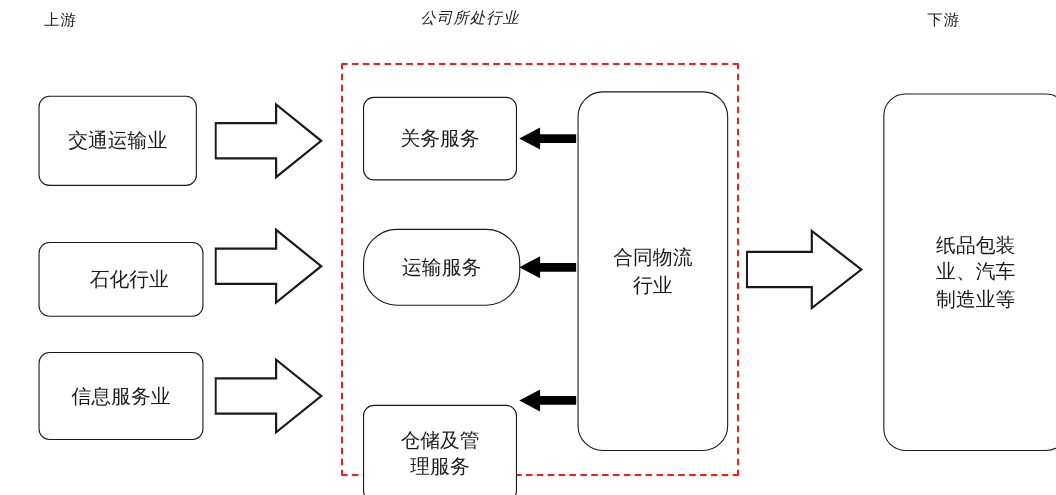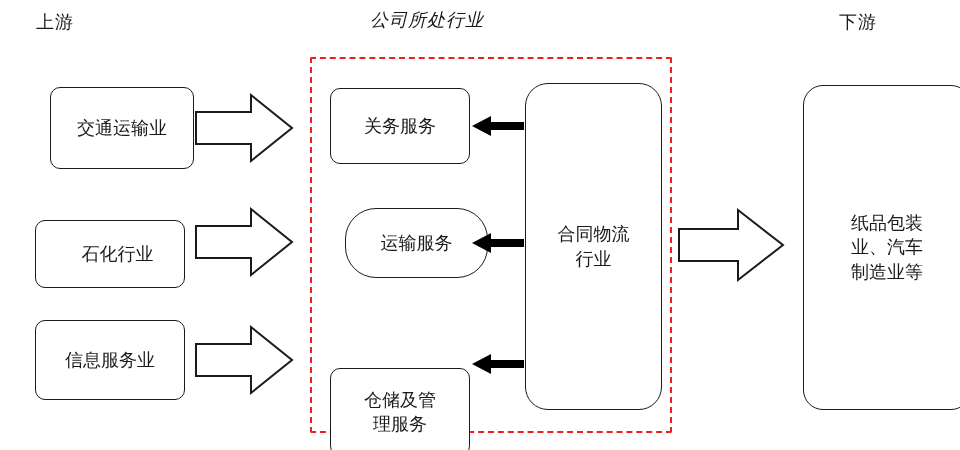--- a/index.html
+++ b/index.html
@@ -11,21 +11,21 @@
     position: relative;
     width: 960px;
     height: 450px;
     background: #ffffff;
     font-family: "Liberation Serif", serif;
     color: #1a1a1a;
     overflow: hidden;
   }
   .hdr {
     position: absolute;
-    font-size: 18px;
+    font-size: 14px;
     text-align: center;
     letter-spacing: 1px;
   }
   .box {
     position: absolute;
     border: 1.6px solid #1a1a1a;
     border-radius: 10px;
     background: #ffffff;
     display: flex;
     align-items: center;
@@ -54,30 +54,30 @@
     width: 100px;
     height: 72px;
   }
   .flow-arrow svg, .small-arrow svg { display: block; }
   .small-arrow {
     position: absolute;
     width: 52px;
     height: 24px;
   }
   
-  #up0 { left: 50px;  top: 87px;  width: 144px; height: 82px; }
+  #up0 { left: 35px;  top: 87px;  width: 144px; height: 82px; }
   #up1 { left: 35px;  top: 220px; width: 150px; height: 68px; padding-left: 15px; }
   #up2 { left: 35px;  top: 320px; width: 150px; height: 80px; }
   
   #fa0 { left: 195px; top: 92px;  }
   #fa1 { left: 195px; top: 206px; }
   #fa2 { left: 195px; top: 324px; }
   
   #sv0 { left: 330px; top: 88px;  width: 140px; height: 76px; font-family: Liberation Serif, serif; }
-  #sv1 { left: 345px; top: 208px; width: 143px; height: 70px; border-radius: 31px; }
+  #sv1 { left: 330px; top: 208px; width: 143px; height: 70px; border-radius: 31px; }
   #sv2 { left: 330px; top: 320px; width: 140px; height: 88px; margin-top: 48px; }
   
   #ba0 { left: 472px; top: 114px; }
   #ba1 { left: 472px; top: 231px; }
   #ba2 { left: 472px; top: 352px; }
   
   #cl  { left: 525px; top: 83px;  width: 137px; height: 327px; border-radius: 23px; }
   
   #fa3 { left: 678px; top: 207px; width: 108px; height: 76px; }
   

